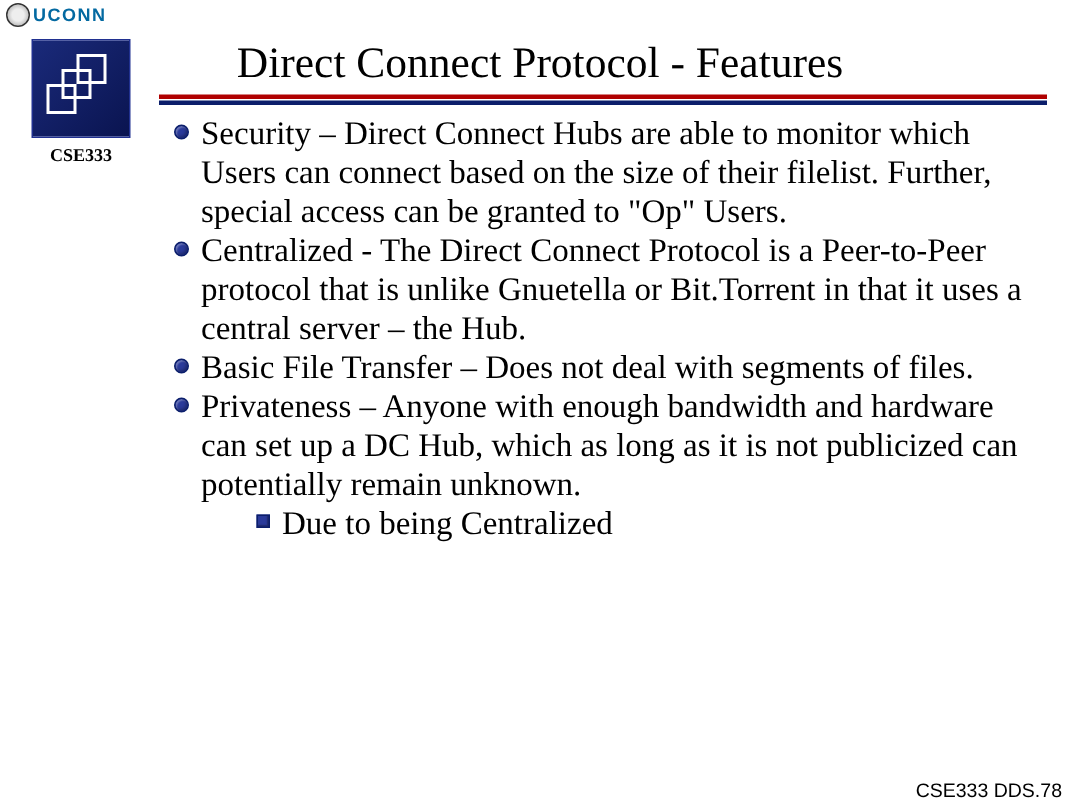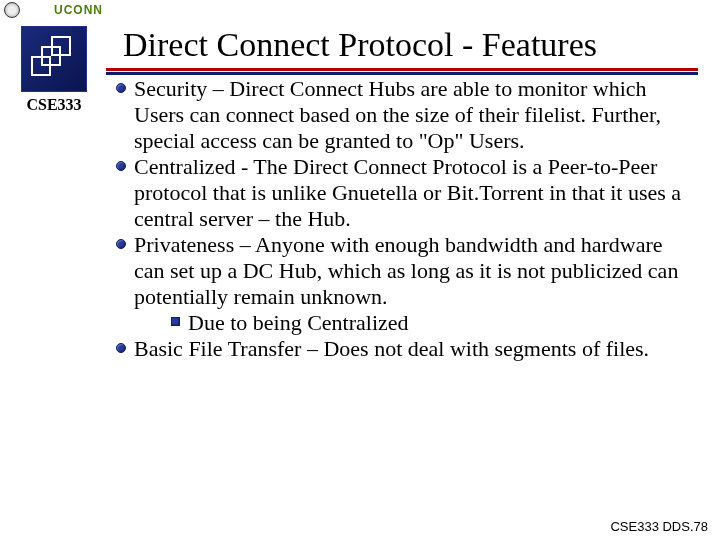--- a/index.html
+++ b/index.html
@@ -29,25 +29,24 @@
     border: 1px solid #333;
     border-radius: 50%;
     display: inline-block;
     background: radial-gradient(circle, #eee 40%, #999 100%);
   }
   .uconn-text {
     font-family: Arial, sans-serif;
     font-weight: bold;
     font-size: 12px;
     letter-spacing: 1px;
-    color: #4d7c0f;
-    margin-left: 32px;
+    color: #0369a1;
   }
   .title {
-    font-size: 34px;
+    font-size: 29px;
     text-align: center;
     margin-top: 6px;
     margin-bottom: 4px;
     font-weight: normal;
   }
   .underline-wrap {
     margin-left: 106px;
     margin-right: 22px;
   }
   .underline-red { height: 3px; background: #b00000; }
@@ -64,21 +63,21 @@
     height: 66px;
     margin: 2px auto 4px;
     background: linear-gradient(135deg, #1a2a7a 0%, #0a1450 100%);
     position: relative;
     border: 1px solid #203090;
   }
   .cse-logo svg { position: absolute; top: 6px; left: 6px; }
   .cse-label {
     font-family: "Times New Roman", serif;
     font-weight: bold;
-    font-size: 16px;
+    font-size: 12px;
     color: #000;
   }
   .content {
     position: absolute;
     left: 108px;
     top: 76px;
     right: 22px;
   }
   .bullet-row {
     display: flex;
@@ -180,33 +179,33 @@
     <div class="bullet-marker">
         <span class="circle-bullet"></span>
       </div>
     <div class="bullet-text">Centralized - The Direct Connect Protocol is a Peer-to-Peer protocol that is unlike Gnuetella or Bit.Torrent in that it uses a central server – the Hub.</div>
   </div>
 
   <div class="bullet-row">
     <div class="bullet-marker">
         <span class="circle-bullet"></span>
       </div>
+    <div class="bullet-text">Basic File Transfer – Does not deal with segments of files.</div>
+  </div>
+
+  <div class="bullet-row">
+    <div class="bullet-marker">
+        <span class="circle-bullet"></span>
+      </div>
     <div class="bullet-text">
       <span>Privateness – Anyone with enough bandwidth and hardware can set up a DC Hub, which as long as it is not publicized can potentially remain unknown.</span>
       <div class="sub-row">
         <div class="sub-marker">
             <span class="square-bullet"></span>
           </div>
         <div class="sub-text">Due to being Centralized</div>
       </div>
     </div>
   </div>
 
-  <div class="bullet-row">
-    <div class="bullet-marker">
-        <span class="circle-bullet"></span>
-      </div>
-    <div class="bullet-text">Basic File Transfer – Does not deal with segments of files.</div>
-  </div>
-
 </div>
 
 <div class="footer">CSE333 DDS.78</div>
 
 </body></html>

